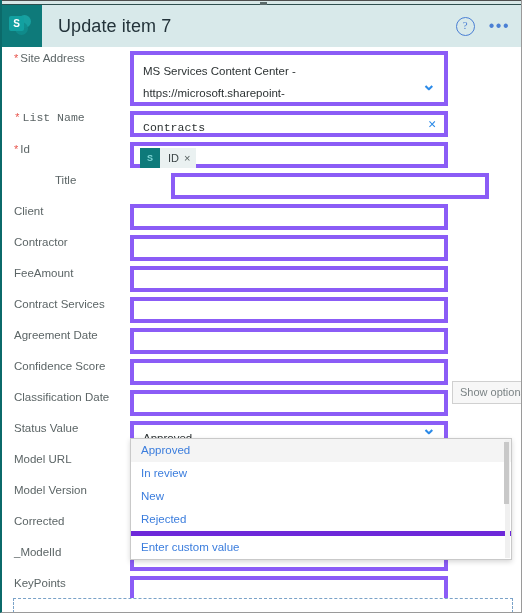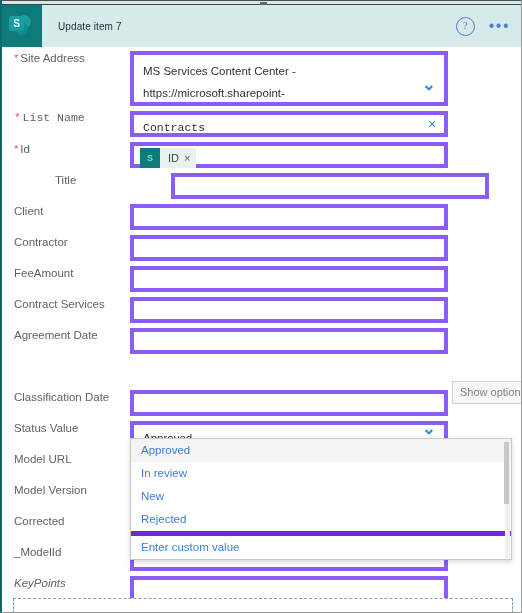--- a/index.html
+++ b/index.html
@@ -50,21 +50,21 @@
   }
   .sp-glyph .c1{
     position:absolute;left:9px;top:0px;width:13px;height:13px;border-radius:50%;
     background:#1aa7a7;opacity:.85;
   }
   .sp-glyph .c2{
     position:absolute;left:6px;top:7px;width:13px;height:13px;border-radius:50%;
     background:#0f8c8c;opacity:.9;
   }
   .title{
-    margin-left:16px;font-size:10px;color:#23333a;letter-spacing:.1px;
+    margin-left:16px;font-size:18px;color:#23333a;letter-spacing:.1px;
   }
   .header-actions{
     margin-left:auto;display:flex;align-items:center;gap:14px;padding-right:14px;
   }
   .help-icon{
     width:17px;height:17px;border:1.4px solid #4a7fd4;border-radius:50%;
     color:#4a7fd4;font-size:11px;line-height:15px;text-align:center;
     font-family:"Liberation Serif",serif;
   }
   .ellipsis{color:#4a7fd4;font-size:16px;letter-spacing:1.5px;line-height:10px;}
@@ -220,20 +220,26 @@
         <div class="field">
           <span class="val"></span>
         </div>
       </div>
       <div class="row" style="top: 281px;">
         <div class="lbl"><span>Agreement Date</span></div>
         <div class="field">
           <span class="val"></span>
         </div>
       </div>
+      <div class="row" style="top: 312px;">
+        <div class="lbl"><span>Confidence Score</span></div>
+        <div class="field">
+          <span class="val"></span>
+        </div>
+      </div>
       <div class="row" style="top: 343px;">
         <div class="lbl"><span>Classification Date</span></div>
         <div class="field">
           <span class="val"></span>
         </div>
       </div>
       <div class="row" style="top: 374px;">
         <div class="lbl"><span>Status Value</span></div>
         <div class="field">
           <span class="val">Approved</span>
@@ -257,21 +263,21 @@
         <div class="field">
           <span class="val"></span>
         </div>
       </div>
       <div class="row" style="top: 498px;">
         <div class="lbl"><span>_ModelId</span></div>
         <div class="field">
           <span class="val"></span>
         </div>
       </div>
-      <div class="row" style="top: 529px; font-style: italic;">
+      <div class="row" style="top: 529px;">
         <div class="lbl"><span>KeyPoints</span></div>
         <div class="field">
           <span class="val"></span>
         </div>
       </div>
     </div>
 
   <div class="tooltip">
     <span>Show options</span>
     

